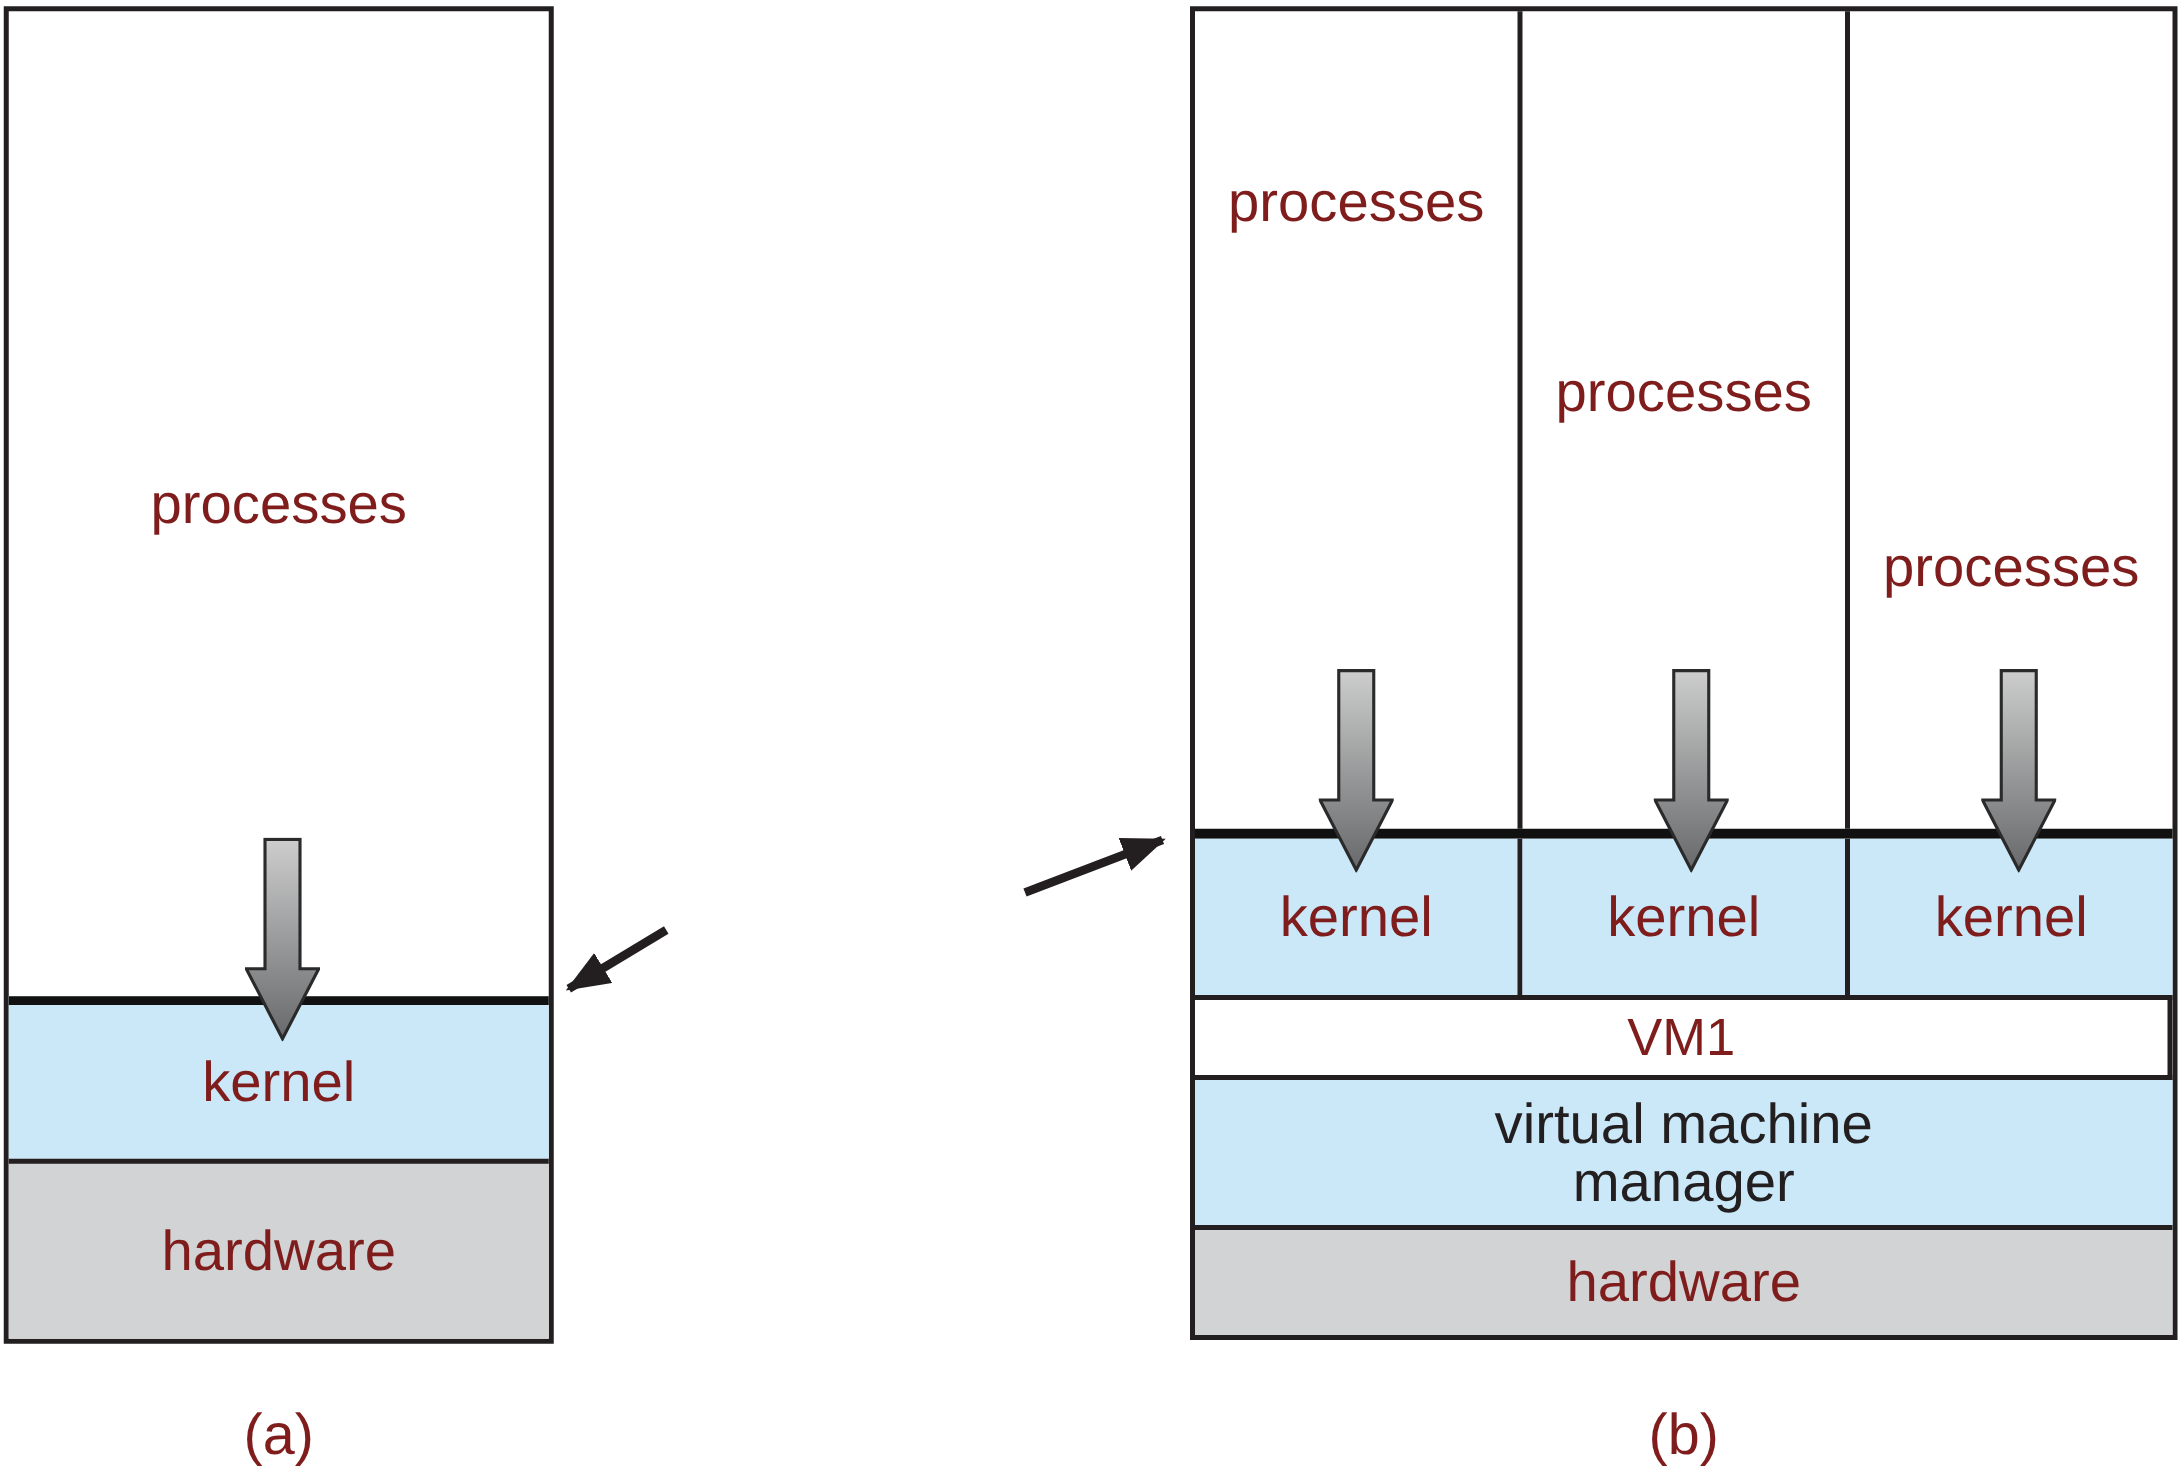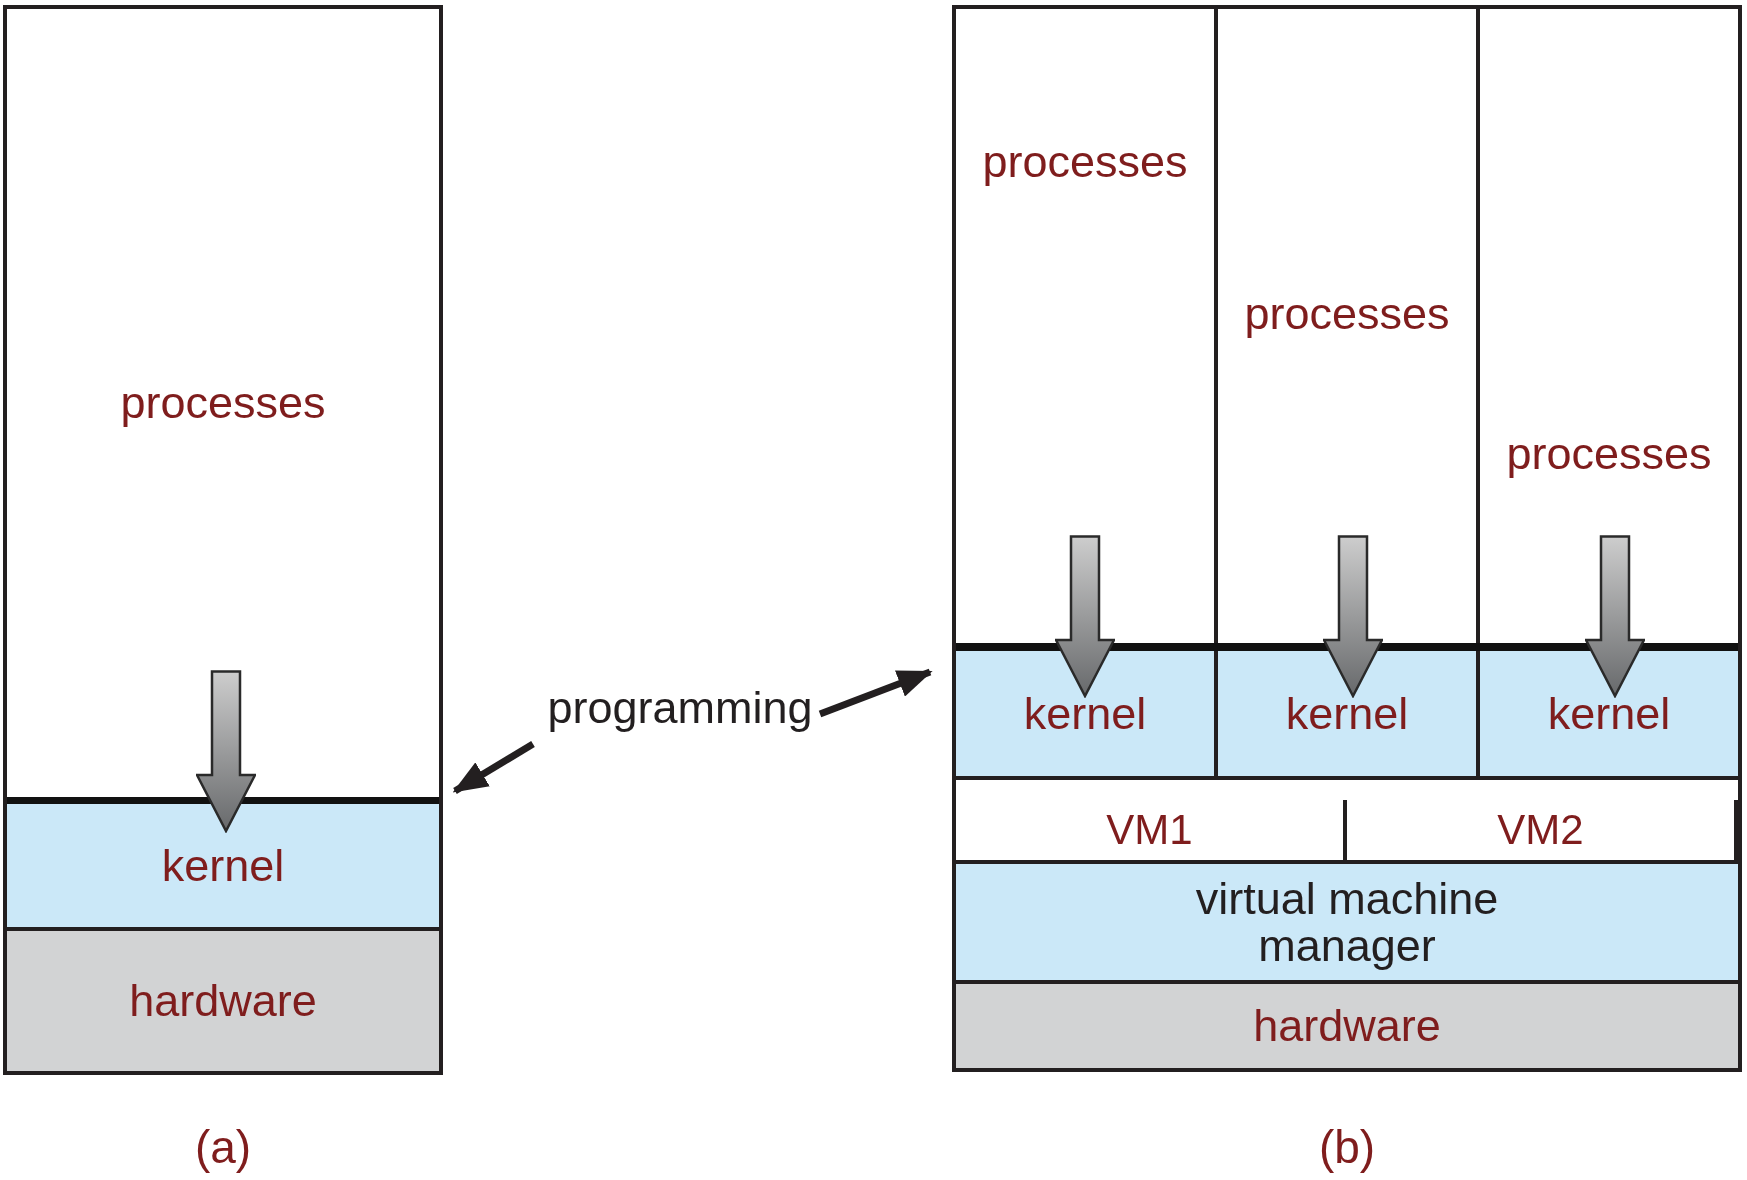--- a/index.html
+++ b/index.html
@@ -47,21 +47,21 @@
   .pb-col{flex:1;position:relative;}
   .pb-col.divider{border-right:4px solid #231f20;}
   .pb-col .processes{
     position:absolute;left:0;right:0;text-align:center;font-size:45px;
   }
   .pb-thick{height:8px;background:#111111;}
   .pb-kernel-row{height:125px;box-sizing:content-box;border-bottom:4px solid #231f20;display:flex;}
   .pb-kernel-row .cell{
     flex:1;background:var(--blue);display:flex;align-items:center;justify-content:center;font-size:45px;
   }
-  .pb-vm-row{height:60px;border-bottom:4px solid #231f20;display:flex;margin-top:20px;}
+  .pb-vm-row{height:60px;border-bottom:4px solid #231f20;display:flex;}
   .pb-vm-row .cell{
     flex:1;background:#ffffff;display:flex;align-items:center;justify-content:center;font-size:42px;
   }
   .cell.divider{border-right:4px solid #231f20;}
   .pb-vmm{
     height:116px;border-bottom:4px solid #231f20;background:var(--blue);
     display:flex;flex-direction:column;align-items:center;justify-content:center;
     font-size:45px;line-height:47px;text-align:right;
   }
   .pb-hardware{
@@ -103,21 +103,20 @@
       </defs>
       <polygon points="16,1.5 44,1.5 44,105 59,105 30,161 1,105 16,105" fill="url(#gA)" stroke="#2a2a2a" stroke-width="2.5"></polygon>
     </svg>
   </div>
 
   <div class="caption ca">
     <span class="lbl">(a)</span>
   </div>
 
   <div class="prog-label">
-    <span style="display:block">programming</span>
   </div>
 
   <svg class="pointer-svg" style="left:428px;top:728px;" width="120" height="80" viewBox="0 0 120 80">
     <defs>
       <marker id="ahL" markerWidth="5" markerHeight="4" refX="4.6" refY="2" orient="auto">
         <path d="M0,0 L5,2 L0,4 z" fill="#231f20"></path>
       </marker>
     </defs>
     <line x1="105" y1="16" x2="27" y2="63" stroke="#231f20" stroke-width="7" marker-end="url(#ahL)"></line>
   </svg>
@@ -156,23 +155,20 @@
       </div>
       <div class="cell">
         <span class="lbl">kernel</span>
       </div>
     </div>
 
     <div class="pb-vm-row">
       <div class="cell divider">
         <span class="lbl">VM1</span>
       </div>
-      <div class="cell divider">
-        <span class="lbl">VM2</span>
-      </div>
     </div>
 
     <div class="pb-vmm">
       <span>virtual machine</span>
       <span>manager</span>
     </div>
 
     <div class="pb-hardware">
       <span class="lbl">hardware</span>
     </div>

